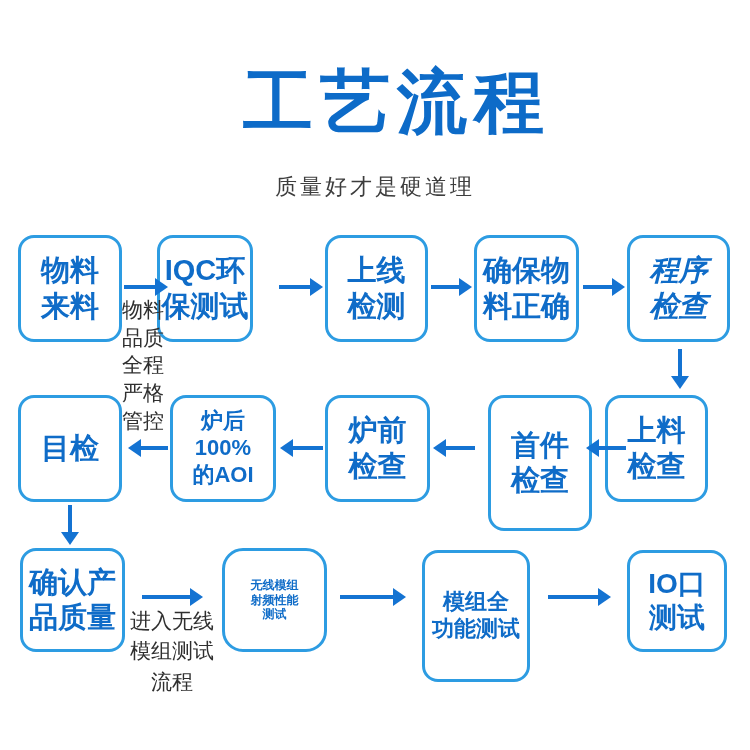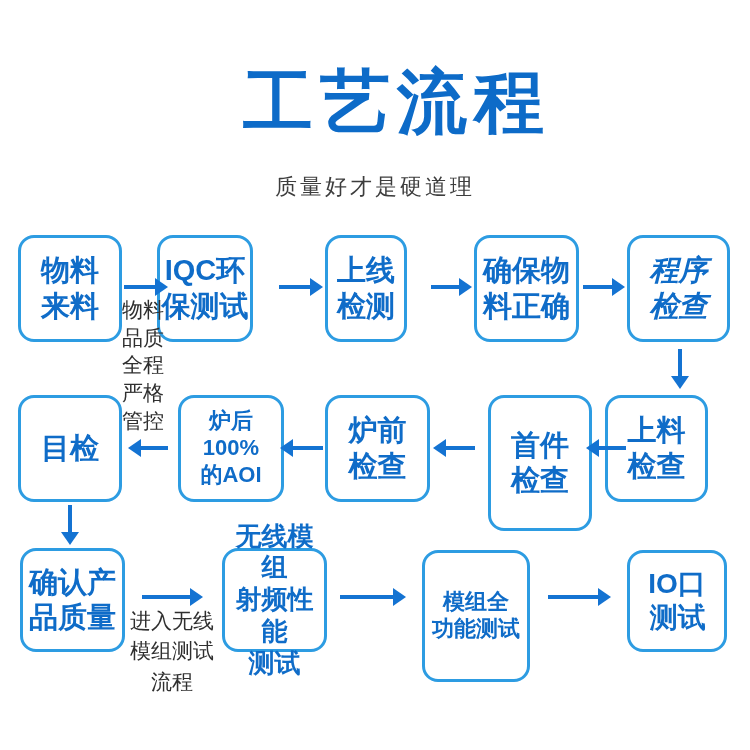--- a/index.html
+++ b/index.html
@@ -54,21 +54,21 @@
     justify-content: center;
     text-align: center;
     color: var(--box-text);
     font-weight: 700;
     font-size: 29px;
     line-height: 1.22;
     white-space: pre-line;
   }
   .fs28 { font-size: 28px; }
   .fs22 { font-size: 22px; }
-  .fs20 { font-size: 26px; }
+  .fs20 { font-size: 12px; border-radius: 21px; }
   .note {
     position: absolute;
     color: var(--note-gray);
     font-size: 21px;
     line-height: 1.32;
     text-align: center;
     white-space: pre-line;
   }
   
   .ar { position: absolute; }
@@ -110,21 +110,21 @@
 
 <div class="page">
 
   <div class="title">工艺流程</div>
   <div class="subtitle">质量好才是硬道理</div>
 
   <div class="box" style="left:18px; top:235px; width:104px; height:107px;">物料
 来料</div>
   <div class="box" style="left:157px; top:235px; width:96px; height:107px;">IQC环
 保测试</div>
-  <div class="box" style="left:325px; top:235px; width:82px; height:107px;">上线
+  <div class="box" style="left:325px; top:235px; width:103px; height:107px;">上线
 检测</div>
   <div class="box" style="left:474px; top:235px; width:105px; height:107px;">确保物
 料正确</div>
   <div class="box" style="left:627px; top:235px; width:103px; height:107px;font-style:italic;">程序
 检查</div>
 
   <div class="ar right" style="left:124px; top:277px; width:44px; height:20px;">
       <div class="shaft"></div>
       <div class="head"></div>
     </div>
@@ -146,21 +146,21 @@
 全程
 严格
 管控</div>
 
   <div class="ar down" style="left:670px; top:349px; width:20px; height:40px;">
       <div class="shaft"></div>
       <div class="head"></div>
     </div>
 
   <div class="box" style="left:18px; top:395px; width:104px; height:107px;">目检</div>
-  <div class="box fs22" style="left:170px; top:395px; width:106px; height:107px;margin-left:8px;">炉后100%
+  <div class="box fs22" style="left:170px; top:395px; width:106px; height:107px;">炉后100%
 的AOI</div>
   <div class="box" style="left:325px; top:395px; width:105px; height:107px;">炉前
 检查</div>
   <div class="box" style="left:488px; top:395px; width:104px; height:136px;">首件
 检查</div>
   <div class="box" style="left:605px; top:395px; width:103px; height:107px;">上料
 检查</div>
 
   <div class="ar left" style="left:128px; top:438px; width:40px; height:20px;">
       <div class="shaft"></div>
@@ -184,21 +184,21 @@
       <div class="head"></div>
     </div>
 
   <div class="box" style="left:20px; top:548px; width:105px; height:104px;">确认产
 品质量</div>
   <div class="box fs20" style="left:222px; top:548px; width:105px; height:104px;">无线模组
 射频性能
 测试</div>
   <div class="box fs22" style="left:422px; top:550px; width:108px; height:132px;">模组全
 功能测试</div>
-  <div class="box fs28" style="left:627px; top:550px; width:100px; height:102px;text-align:right;">IO口
+  <div class="box fs28" style="left:627px; top:550px; width:100px; height:102px;">IO口
 测试</div>
 
   <div class="ar right" style="left:142px; top:587px; width:61px; height:20px;">
       <div class="shaft"></div>
       <div class="head"></div>
     </div>
   <div class="ar right" style="left:340px; top:587px; width:66px; height:20px;">
       <div class="shaft"></div>
       <div class="head"></div>
     </div>

